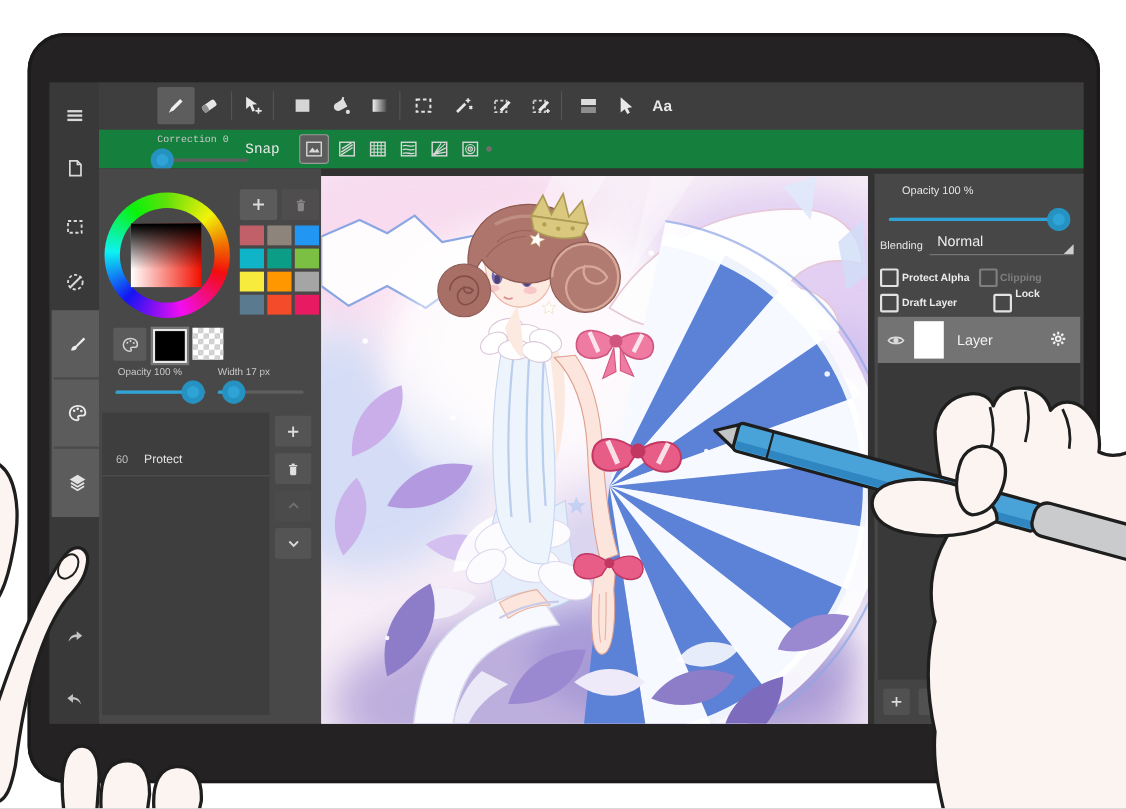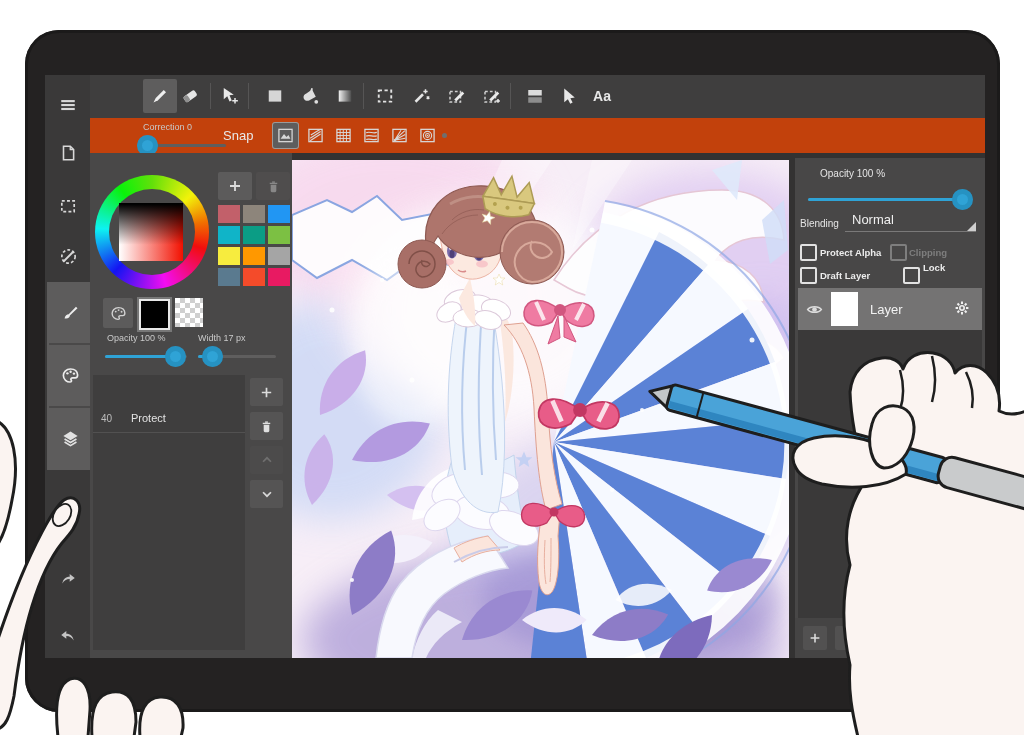--- a/index.html
+++ b/index.html
@@ -2,34 +2,34 @@
 <html><head>
 <meta charset="utf-8">
 <style>
   html,body{margin:0;padding:0;background:#fff;}
   #stage{position:relative;width:1024px;height:735px;background:#ffffff;overflow:hidden;
          font-family:"Liberation Sans",sans-serif;-webkit-font-smoothing:antialiased;}
   .abs{position:absolute;}
   
   #tablet{left:25px;top:30px;width:975px;height:682px;background:#242222;border-radius:34px;
           box-shadow:inset 0 0 0 3px #1b1a1a;}
-  #screen{left:45px;top:75px;width:940px;height:583px;background:#333232;}
+  #screen{left:45px;top:75px;width:940px;height:583px;background:#333232;text-align:center;}
   
   #sidebar{left:0;top:0;width:45px;height:583px;background:#3a3939;}
   .side-btn{left:8px;width:30px;height:30px;display:flex;align-items:center;justify-content:center;}
   #side-group{left:2px;top:207px;width:43px;height:188px;background:#5d5c5c;}
   .side-group-btn{left:2px;width:43px;height:61px;display:flex;align-items:center;justify-content:center;}
   .side-sep{left:2px;width:43px;height:2px;background:#4a4949;}
   
   #toolbar{left:45px;top:0;width:895px;height:43px;background:#3f3e3e;border-bottom:1px solid #4b4a4a;}
   .tool-btn{top:4px;width:34px;height:34px;display:flex;align-items:center;justify-content:center;border-radius:2px;}
   .tool-btn.selected{background:#5e5d5d;}
   .tb-sep{top:8px;width:1px;height:26px;background:#565555;}
   .text-tool{color:#e8e8e8;font-size:14px;font-weight:bold;}
-  #row2{left:45px;top:43px;width:895px;height:35px;background:#c2410c;}
+  #row2{left:45px;top:43px;width:895px;height:35px;background:#15803d;font-family:Liberation Mono, monospace;}
   .tiny-label{color:#c9c9c9;font-size:9px;}
   #snap-label{color:#e9e9e9;font-size:13px;}
   .snap-btn{top:5px;width:25px;height:25px;display:flex;align-items:center;justify-content:center;
             border-radius:2px;}
   .snap-btn.selected{background:#5e5d5d;box-shadow:0 0 0 1px #9a9a9a;}
   
   .track{height:3px;background:#5f5e5e;border-radius:2px;}
   .track-fill{position:absolute;left:0;top:0;height:3px;background:#2fa3d6;border-radius:2px;}
   .thumb{position:absolute;width:21px;height:21px;border-radius:50%;background:#2fa3d6;
          box-shadow:inset 0 0 0 5px rgba(22,116,158,.35);}
@@ -412,21 +412,21 @@
         <div class="track-fill" style="width:70px"></div>
         <div class="thumb" style="left:60px;top:-9px"></div>
       </div>
       <div class="abs track" style="left:108px;top:202px;width:78px">
         <div class="track-fill" style="width:14px"></div>
         <div class="thumb" style="left:4px;top:-9px"></div>
       </div>
 
       <div class="abs" id="brush-list">
         <div class="brush-row" style="top:29px">
-          <span class="num">40</span>
+          <span class="num">60</span>
           <span class="nm">Protect</span>
         </div>
       </div>
 
       <div class="abs col-btn" style="top:225px">
         <span>
             <svg width="15" height="15" viewBox="0 0 16 16">
               <path d="M8 3 V13 M3 8 H13" stroke="#dcdcdc" stroke-width="1.8"></path>
             </svg>
           </span>

